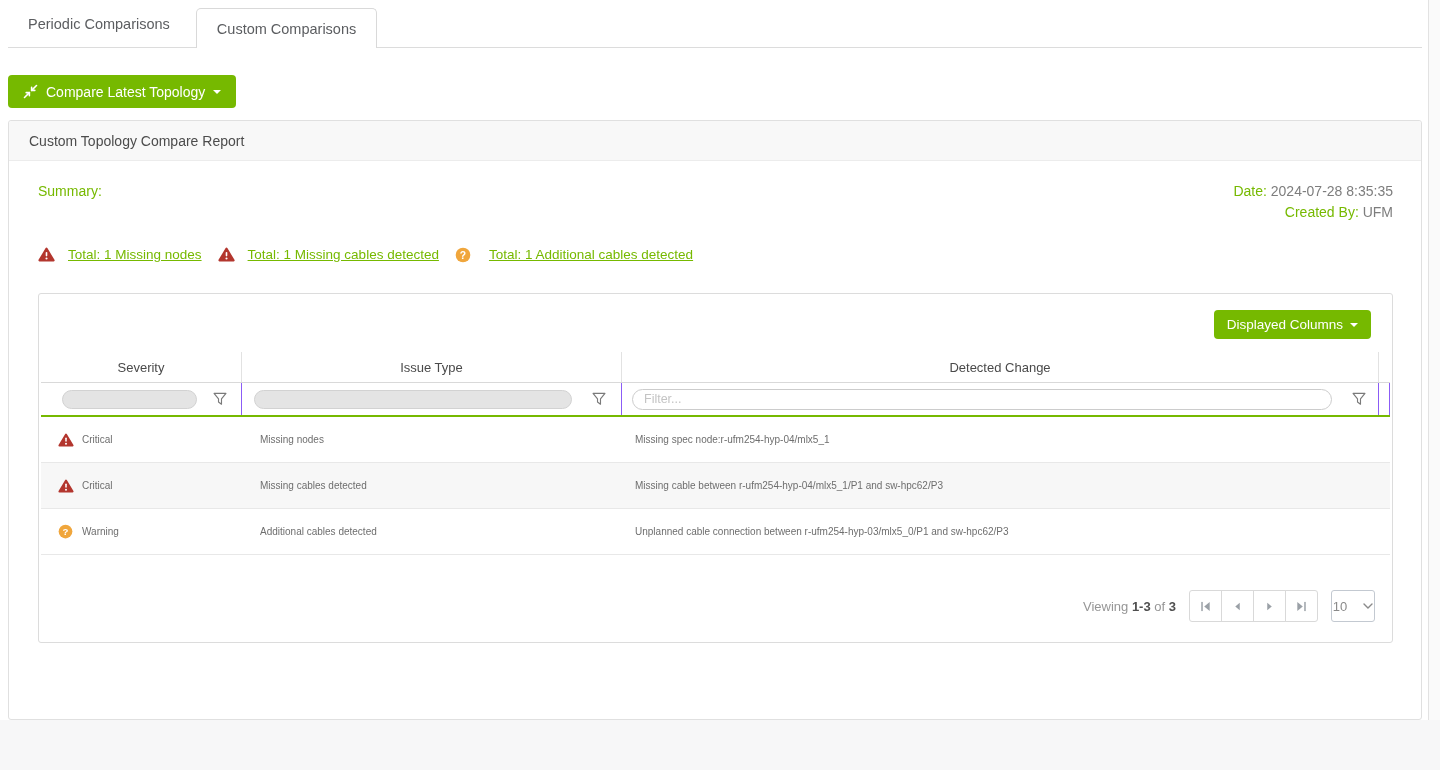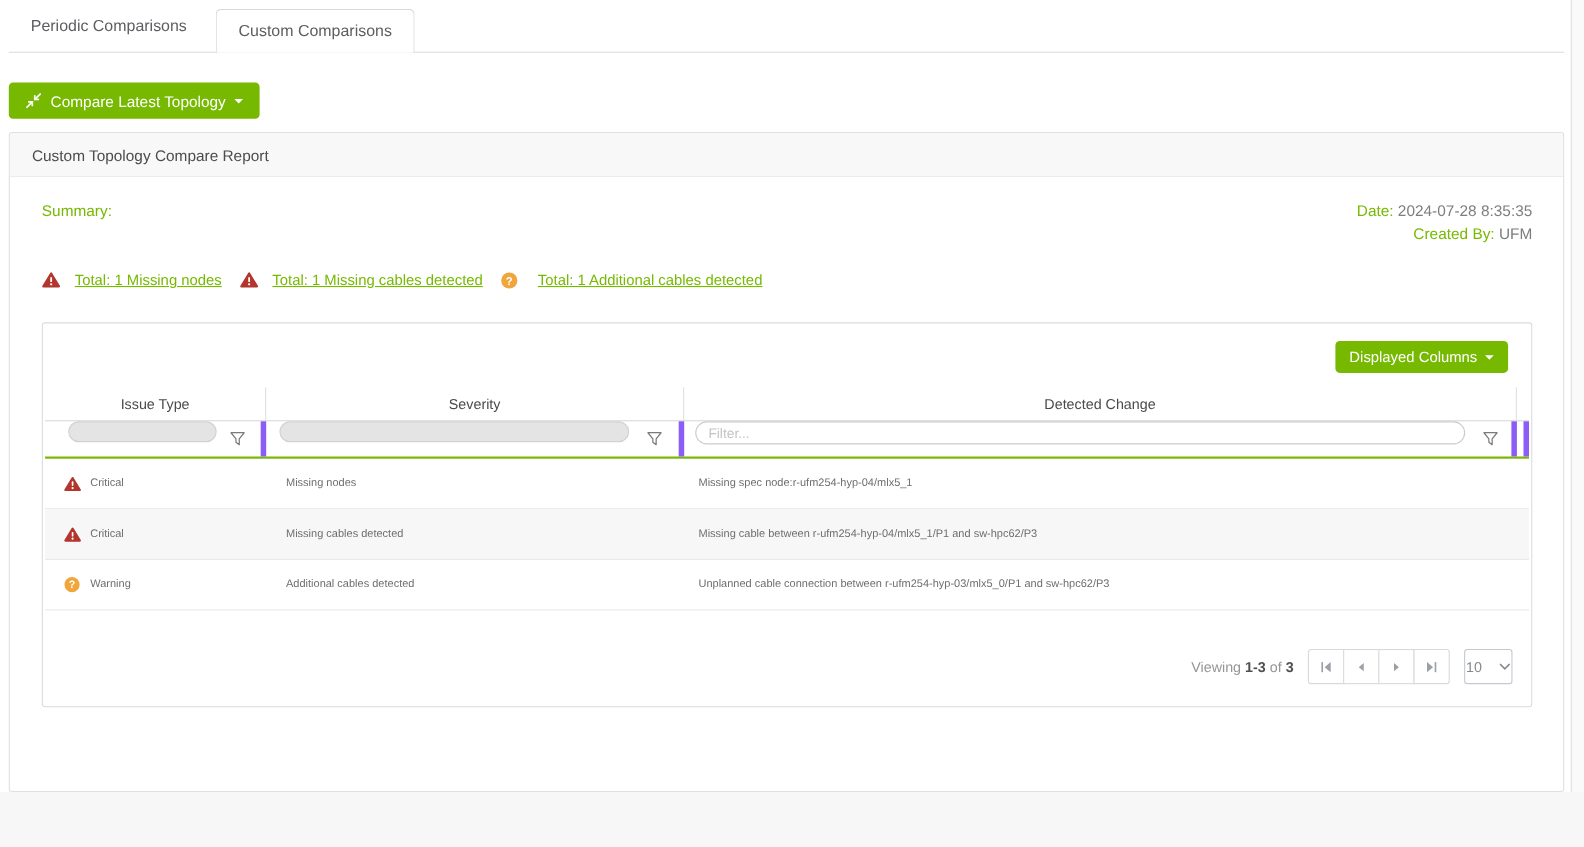--- a/index.html
+++ b/index.html
@@ -56,21 +56,21 @@
   .card-toolbar { display:flex; justify-content:flex-end; padding-right:19px; }
 
   .tbl { margin-top:13px; }
   .trow { display:grid; grid-template-columns:201px 380px 757px 1fr; }
   .th { height:30px; display:flex; align-items:center; justify-content:center;
     font-size:13px; color:#4a4a4a; border-right:1px solid #e2e2e2; }
   .th--filler, .fcell--filler { border-right:none; }
   .thead { border-bottom:1px solid #d9d9d9; }
 
   .frow { height:34px; border-bottom:2px solid #76b900; }
-  .fcell { display:flex; border-right:5px solid #8b5cf6; }
+  .fcell { display:flex; align-items:center; border-right:1px solid #8b5cf6; }
   .fcell--sev { padding-left:21px; padding-right:14px; }
   .fcell--issue { padding-left:12px; padding-right:15px; }
   .fcell--det { padding-left:10px; padding-right:12px; }
   .input-disabled { background:#e4e4e4; border:1px solid #d2d2d2; border-radius:10px; height:19px; }
   .input-disabled--sev { width:135px; }
   .input-disabled--issue { width:318px; }
   .input-filter { border:1px solid #cccccc; border-radius:11px; height:21px; width:700px;
     font-family:inherit; font-size:12.5px; color:#666; padding:0 11px; outline:none; background:#fff; }
   .input-filter::placeholder { color:#c4c4c4; }
   .funnel { margin-left:auto; display:flex; align-items:center; cursor:pointer; }
@@ -197,22 +197,22 @@
         <div class="card-toolbar">
           <button class="btn-green btn-green--sm">
             <span>Displayed Columns</span>
             <span class="caret-down"></span>
           </button>
         </div>
 
         <div class="tbl">
 
           <div class="trow thead">
+            <div class="th">Severity</div>
             <div class="th">Issue Type</div>
-            <div class="th">Severity</div>
             <div class="th">Detected Change</div>
             <div class="th th--filler"></div>
           </div>
 
           <div class="trow frow">
             <div class="fcell fcell--sev">
               <span class="input-disabled input-disabled--sev"></span>
               <span class="funnel">
                 <svg width="14" height="14" viewBox="0 0 16 16">
                     <use href="#ico-funnel"></use>

